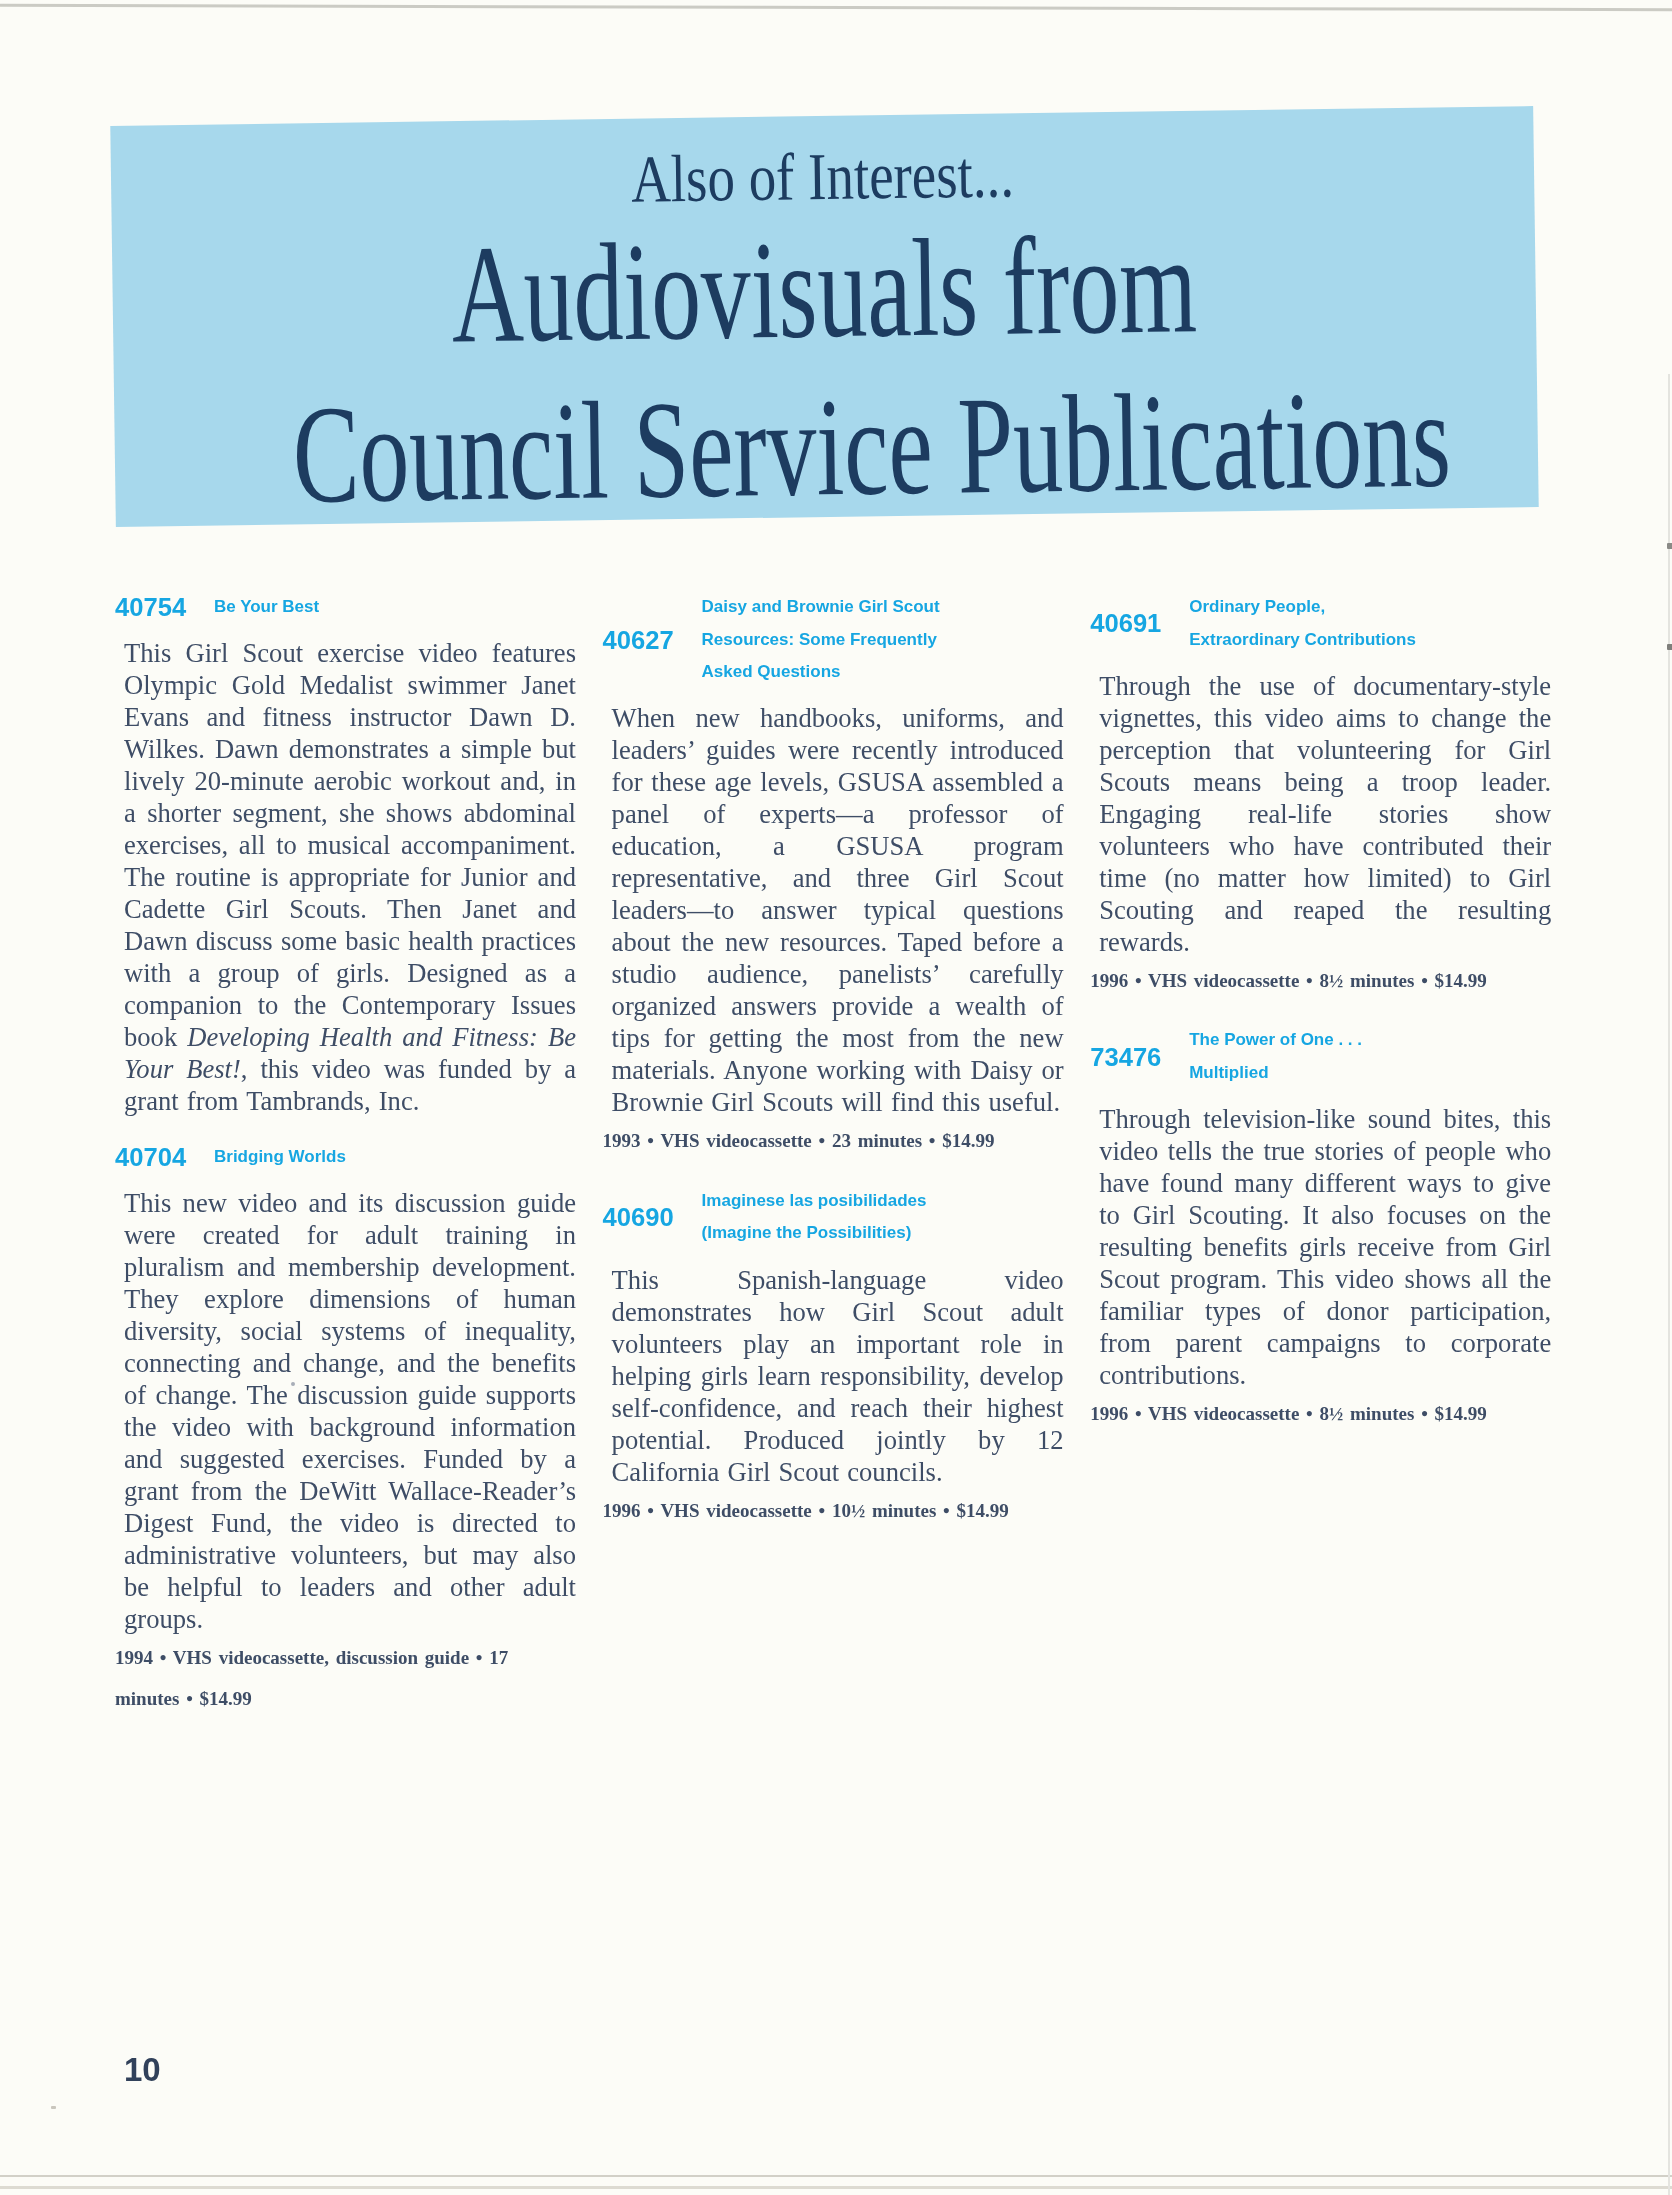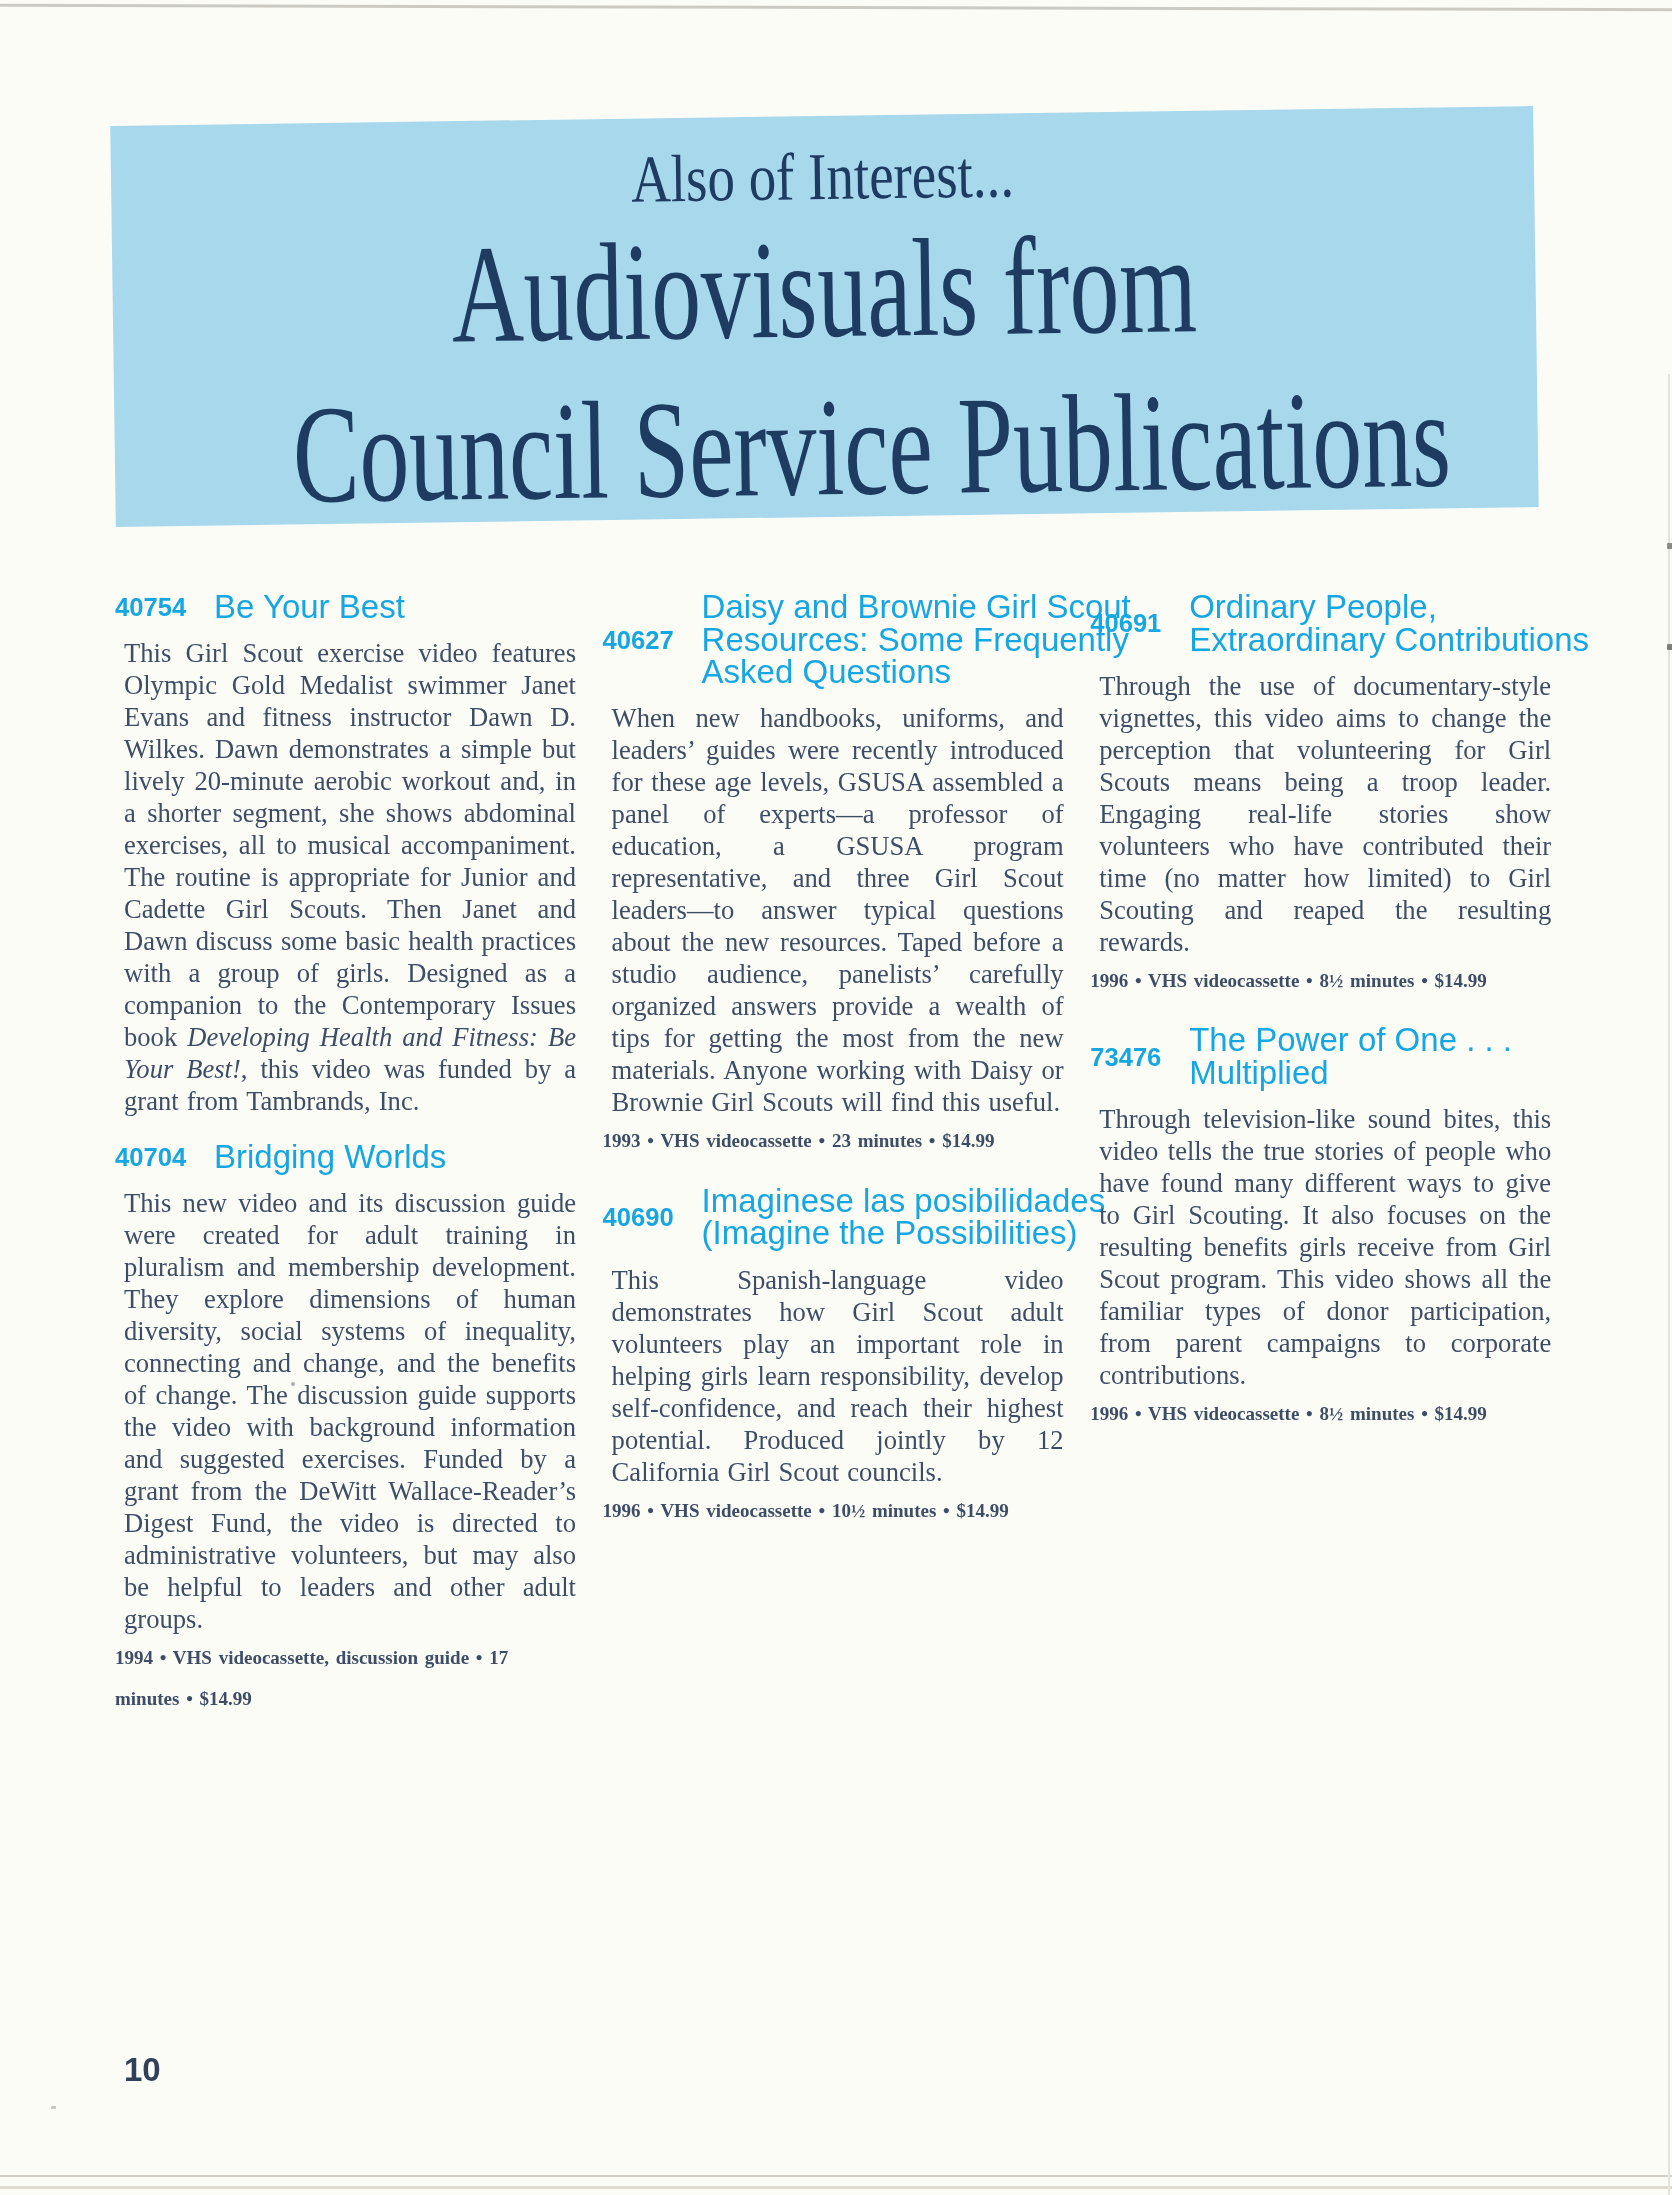--- a/index.html
+++ b/index.html
@@ -55,21 +55,21 @@
   }
   .item{margin-bottom:23.6px;}
   .item-head{
     display:flex;align-items:center;
     font-family:"Liberation Sans", sans-serif;font-weight:bold;
     font-size:25.6px;line-height:32.5px;
     color:var(--accent,#16a6e2);
   }
   .item-code{width:99px;flex-shrink:0;}
   .item-title{
-    font-size:33px;line-height:32.5px;font-weight:normal;
+    font-size:17px;line-height:32.5px;font-weight:bold;
     white-space:pre;
   }
   .item-body{
     margin-top:13.8px;
     font-size:26.6px;line-height:32px;
     text-align:justify;word-spacing:1.5px;
     color:var(--body-text,#3e4d66);
     margin-left:9px;
   }
   .item-body em{font-style:italic;}

